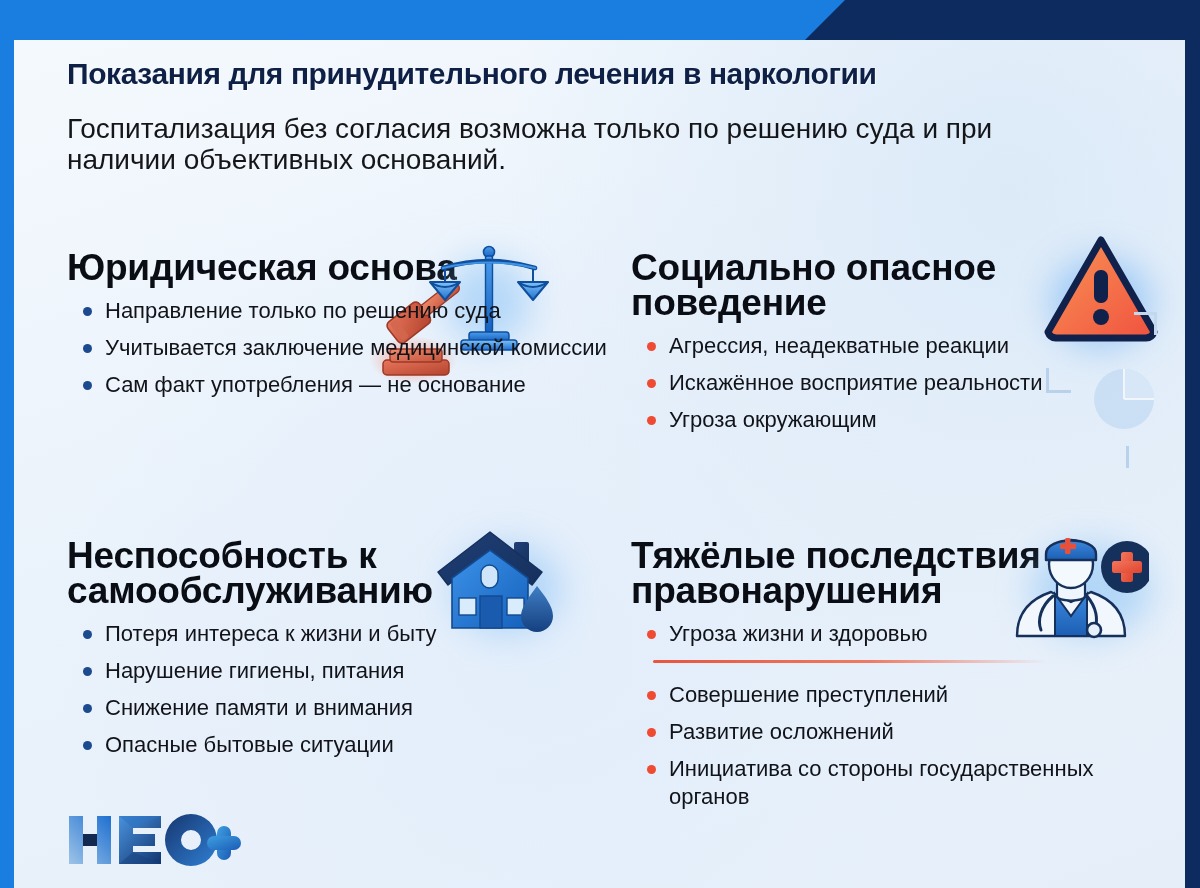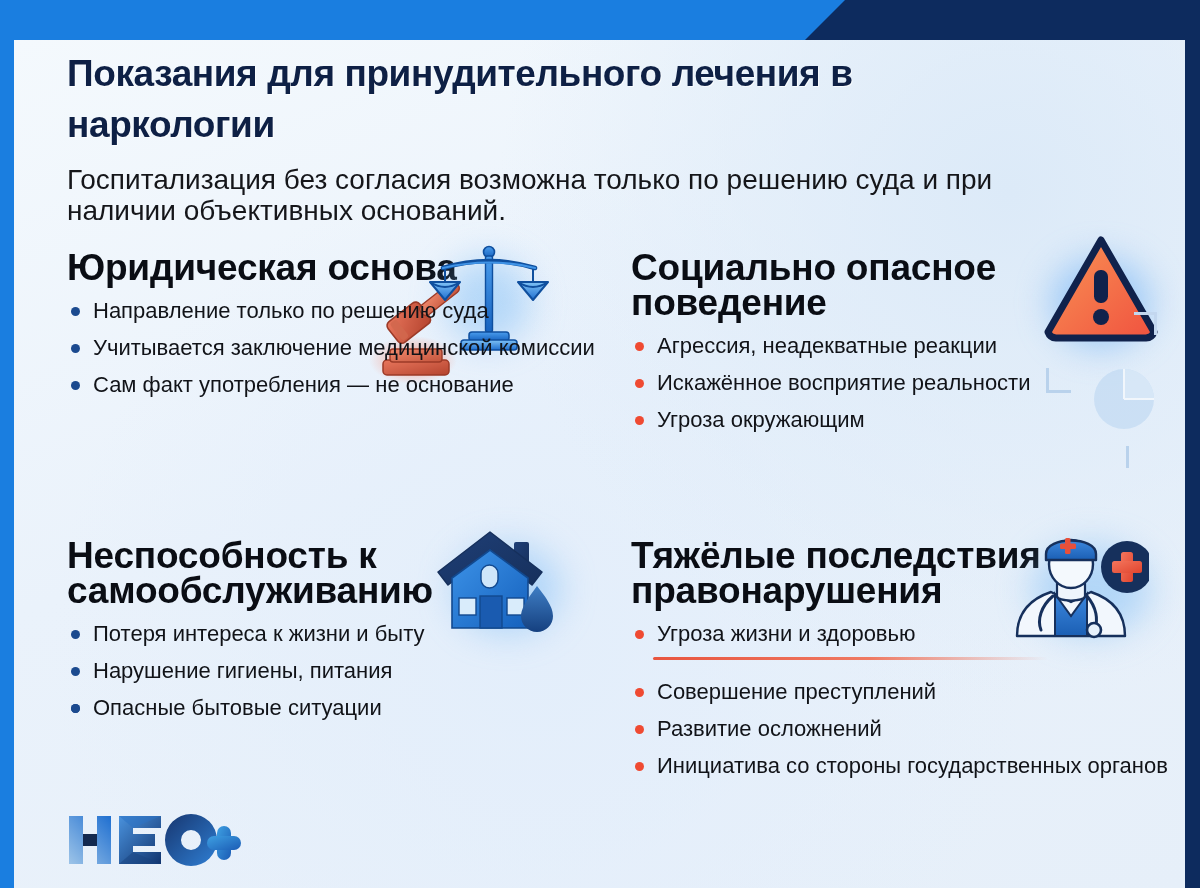--- a/index.html
+++ b/index.html
@@ -23,21 +23,21 @@
     position:absolute;left:14px;top:40px;right:15px;bottom:0;
     background:
       radial-gradient(circle at 85% 18%, #dceaf8 0%, rgba(220,234,248,0) 42%),
       radial-gradient(circle at 45% 72%, #e3eefb 0%, rgba(227,238,251,0) 55%),
       linear-gradient(160deg,#f4f9fd 0%, #eaf2fb 45%, #e6eff9 100%);
     overflow:hidden;
   }
 
   .head{position:absolute;left:53px;top:8px;width:960px;}
   .title{
-    font-size:37px;line-height:51px;font-weight:bold;color:#0e2045;
+    font-size:30px;line-height:51px;font-weight:bold;color:#0e2045;
     letter-spacing:-0.4px;margin:0;
     text-shadow:1px 1px 0 rgba(255,255,255,.65);
   }
   .subtitle{
     margin:14px 0 0 0;font-size:28px;line-height:31px;color:#15161a;font-weight:400;
   }
 
   
   .grid{position:absolute;left:0;top:210px;width:1171px;height:640px;}
   .col{position:absolute;top:0;width:560px;}
@@ -49,21 +49,21 @@
   .b-bl{top:288px;}
   .b-tr{top:0;}
   .b-br{top:288px;}
 
   .block h2{
     margin:0 0 12px 0;font-size:37px;line-height:35px;font-weight:bold;color:#0a0d14;
     letter-spacing:-0.2px;max-width:430px;
   }
   .block.wide h2{max-width:470px;}
 
-  ul.items{list-style:none;margin:0;padding:0;}
+  ul.items{list-style:none;margin:12px;padding:0;}
   ul.items li{
     position:relative;padding-left:26px;margin-bottom:9px;
     font-size:22px;line-height:28px;color:#111318;
   }
   ul.items li .bul{
     position:absolute;left:4px;top:10px;width:9px;height:9px;border-radius:50%;
   }
   .bullet-navy{background:#1b4a8f;}
   .bullet-red{background:#ef4a32;}
 
@@ -208,21 +208,21 @@
               <rect x="48" y="68" width="22" height="32" fill="#1a5bb0" stroke="#12498f" stroke-width="1.4"></rect>
               <rect x="27" y="70" width="17" height="17" fill="#d9ecfb" stroke="#12498f" stroke-width="1.4"></rect>
               <rect x="75" y="70" width="17" height="17" fill="#d9ecfb" stroke="#12498f" stroke-width="1.4"></rect>
               <path d="M105 58 C118 74 121 82 121 88 A11 11 0 0 1 89 88 C89 82 93 74 105 58 Z" fill="url(#drp)"></path>
             </svg>
           </div>
 
           <ul class="items">
             <li><span class="bul bullet-navy"></span><span>Потеря интереса к жизни и быту</span></li>
             <li><span class="bul bullet-navy"></span><span>Нарушение гигиены, питания</span></li>
-            <li><span class="bul bullet-navy"></span></li>
+            <li><span class="bul bullet-navy"></span><span>Снижение памяти и внимания</span></li>
             <li><span class="bul bullet-navy"></span><span>Опасные бытовые ситуации</span></li>
           </ul>
         </div>
       </div>
 
       <div class="col col-right">
 
         <div class="block b-tr">
           <h2>Социально опасное поведение</h2>
 

